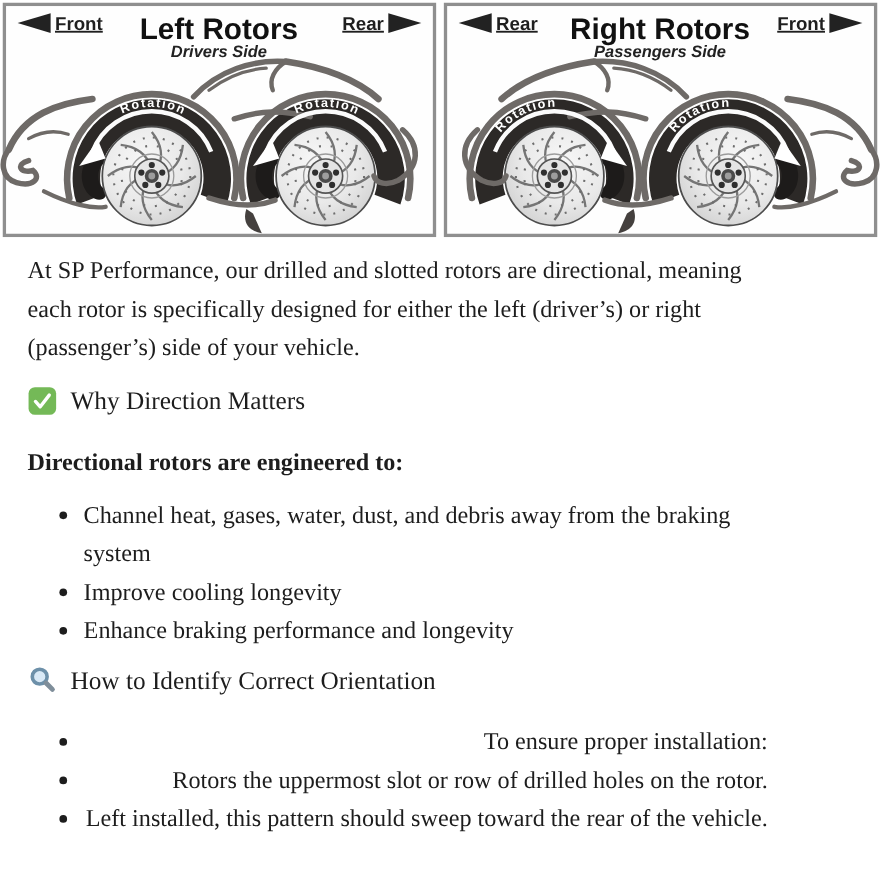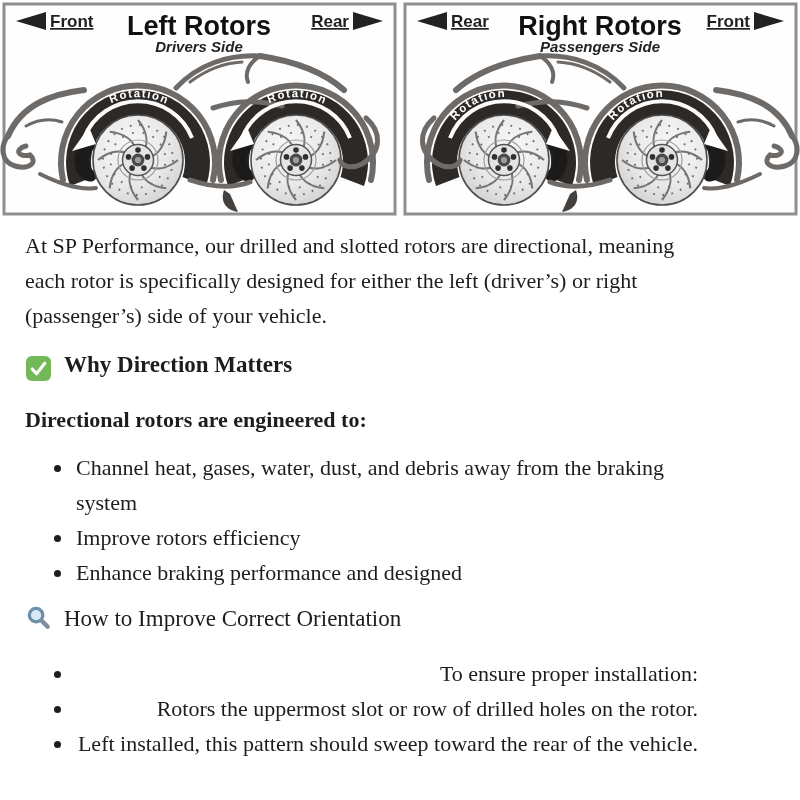--- a/index.html
+++ b/index.html
@@ -15,21 +15,21 @@
   .rot-arc{stroke:#fbfbfb;stroke-width:4;fill:none;}
   .rot-text{font-family:"Liberation Sans", sans-serif;font-weight:700;
             font-size:11.5px;fill:#ffffff;letter-spacing:1px;}
 
   
   .article{box-sizing:border-box;width:776px;padding:10px 78px 4px 25px;
            font-size:22px;line-height:35px;}
   .intro{margin:0 0 14px;}
   .sec-h{display:flex;align-items:center;gap:12px;margin:0 0 20px;
          font-size:23px;line-height:35px;}
-  .sec-h.bold{font-weight:700;align-items:flex-end;}
+  .sec-h.bold{font-weight:400;}
   .sec-h .emoji{flex:0 0 auto;display:inline-flex;}
   .lead{margin:0 0 13px;font-weight:bold;}
   ul.blist{margin:0 0 11px;padding-left:49px;}
   ul.blist.last{margin-bottom:0;text-align:right;}
   ul.blist li{padding-left:2px;}
 </style>
 </head>
 <body>
 
 <div class="page">
@@ -161,32 +161,32 @@
           <path d="M7.5 14.5 L12 19.5 L20.5 8.5" fill="none" stroke="#ffffff" stroke-width="3.2" stroke-linecap="round" stroke-linejoin="round"></path>
         </svg>
       </span>
       <span>Why Direction Matters</span>
     </div>
 
     <p class="lead">Directional rotors are engineered to:</p>
 
     <ul class="blist">
       <li>Channel heat, gases, water, dust, and debris away from the braking system</li>
-      <li>Improve rotors efficiency</li>
-      <li>Enhance braking performance and designed</li>
+      <li>Improve cooling longevity</li>
+      <li>Enhance braking performance and longevity</li>
     </ul>
 
     <div class="sec-h">
       <span class="emoji">
         <svg width="27" height="27" viewBox="0 0 28 28">
           <circle cx="11.5" cy="10.5" r="7" fill="#d9e9f6" stroke="#6d90a9" stroke-width="3.4"></circle>
           <line x1="17.5" y1="16.5" x2="23.5" y2="22.5" stroke="#7f8e9a" stroke-width="4.6" stroke-linecap="round"></line>
         </svg>
       </span>
-      <span>How to Improve Correct Orientation</span>
+      <span>How to Identify Correct Orientation</span>
     </div>
 
     <ul class="blist last">
       <li>To ensure proper installation:</li>
       <li>Rotors the uppermost slot or row of drilled holes on the rotor.</li>
       <li>Left installed, this pattern should sweep toward the rear of the vehicle.</li>
     </ul>
 
   </div>
 </div>

